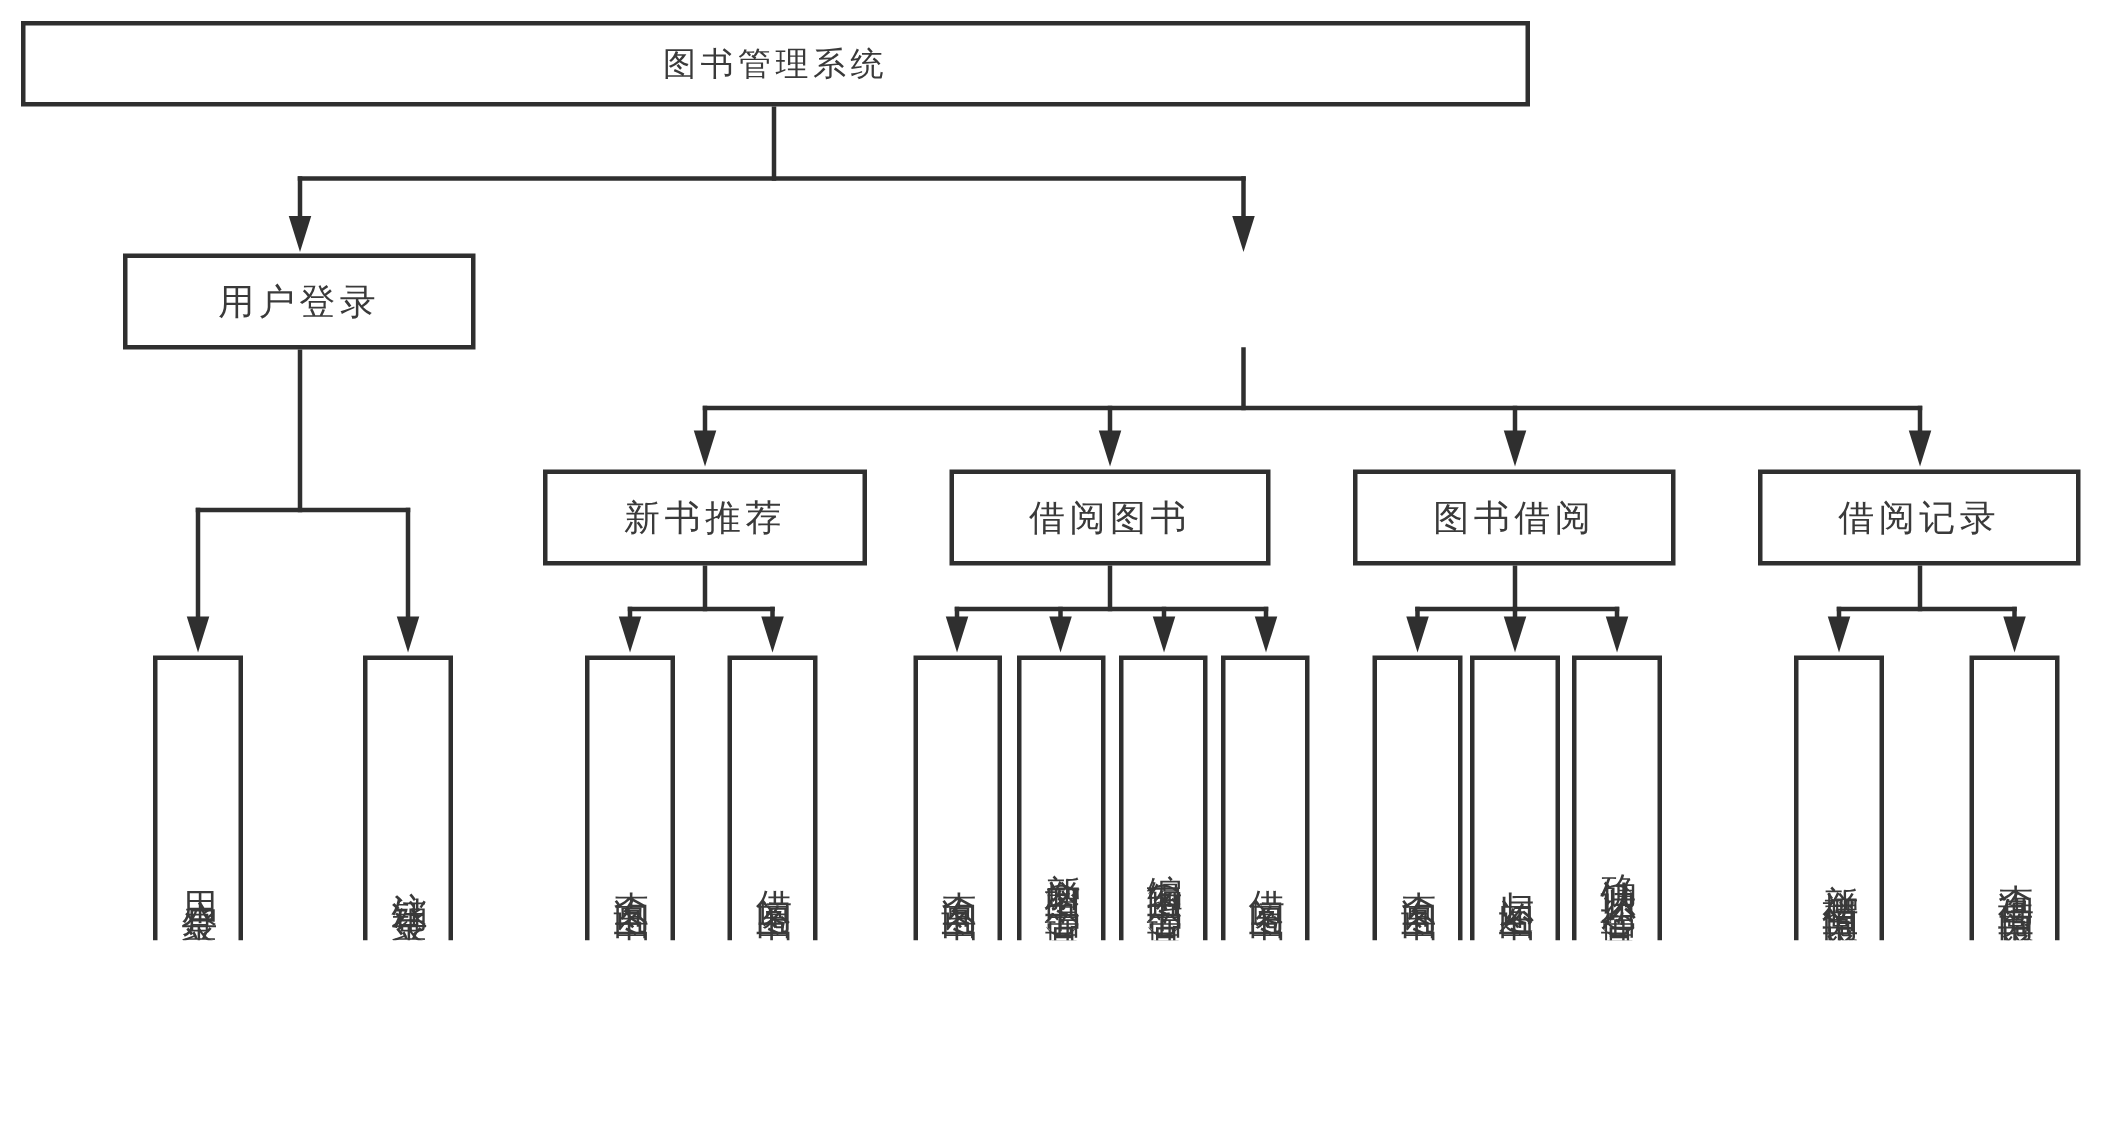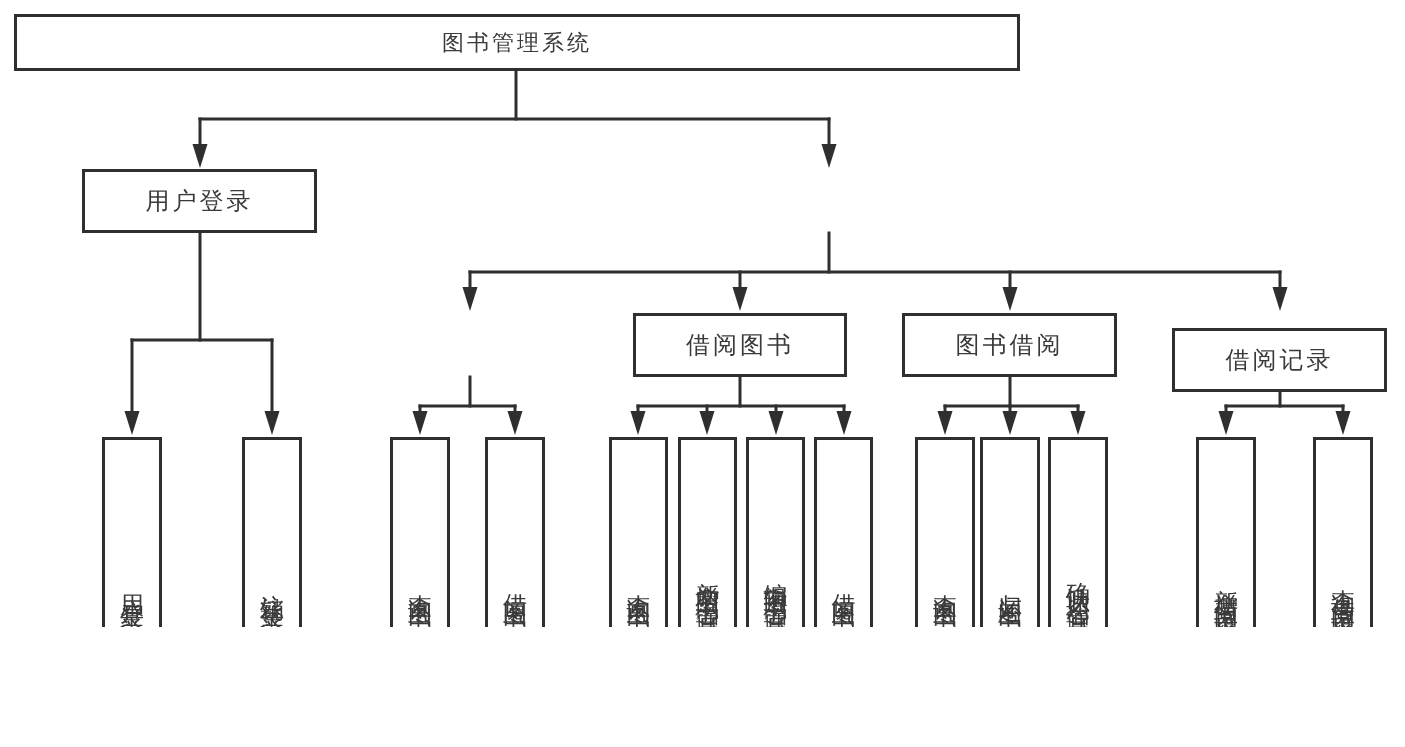--- a/index.html
+++ b/index.html
@@ -113,27 +113,30 @@
   </svg>
 
   <div class="node lvl1" style="left:14px;top:14px;width:1006px;height:57px">
     <span>图书管理系统</span>
   </div>
 
   <div class="node lvl2" style="left:82px;top:169px;width:235px;height:64px">
     <span>用户登录</span>
   </div>
 
+  <div class="node lvl3" style="left:362px;top:313px;width:216px;height:64px">
+    <span>新书推荐</span>
+  </div>
   <div class="node lvl3" style="left:633px;top:313px;width:214px;height:64px">
     <span>借阅图书</span>
   </div>
   <div class="node lvl3" style="left:902px;top:313px;width:215px;height:64px">
     <span>图书借阅</span>
   </div>
-  <div class="node lvl3" style="left:1172px;top:328px;width:215px;height:64px">
+  <div class="node lvl3" style="left:1172px;top:313px;width:215px;height:64px">
     <span>借阅记录</span>
   </div>
 
   <div class="node lvl4" style="left:102px;top:437px;width:60px;height:296px">
     <span class="vtext">用户登录</span>
   </div>
   <div class="node lvl4" style="left:242px;top:437px;width:60px;height:296px">
     <span class="vtext">注销登录</span>
   </div>
 

